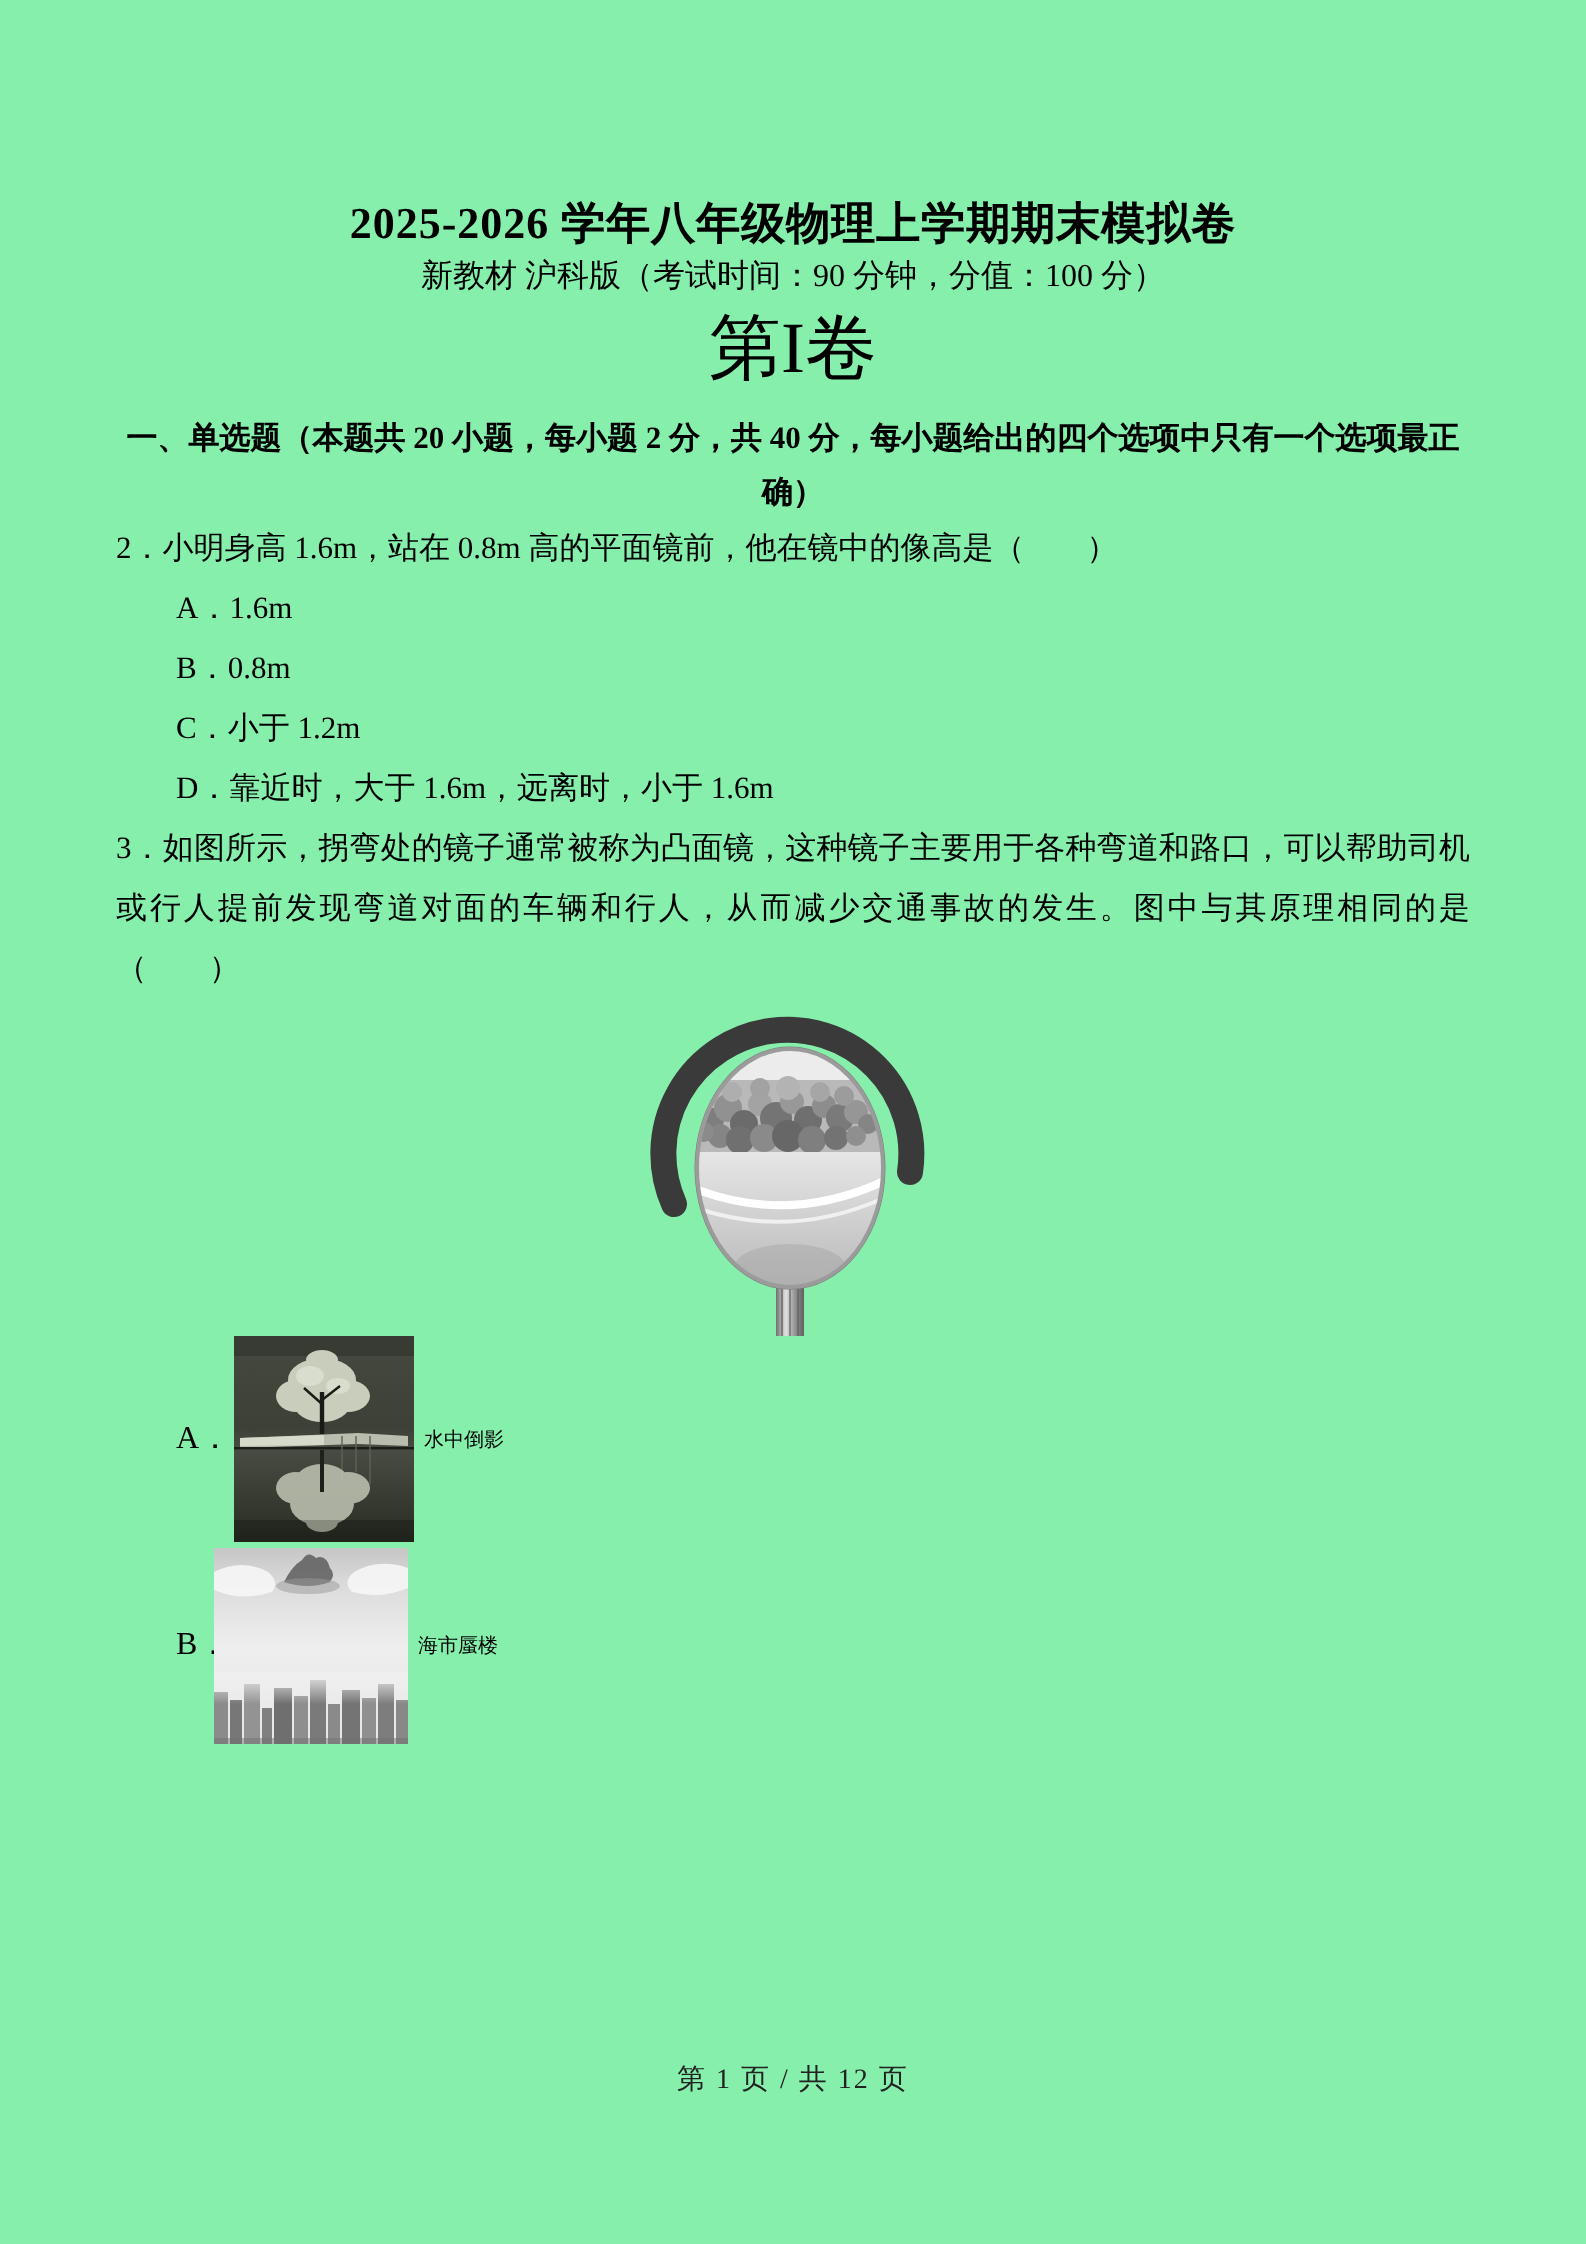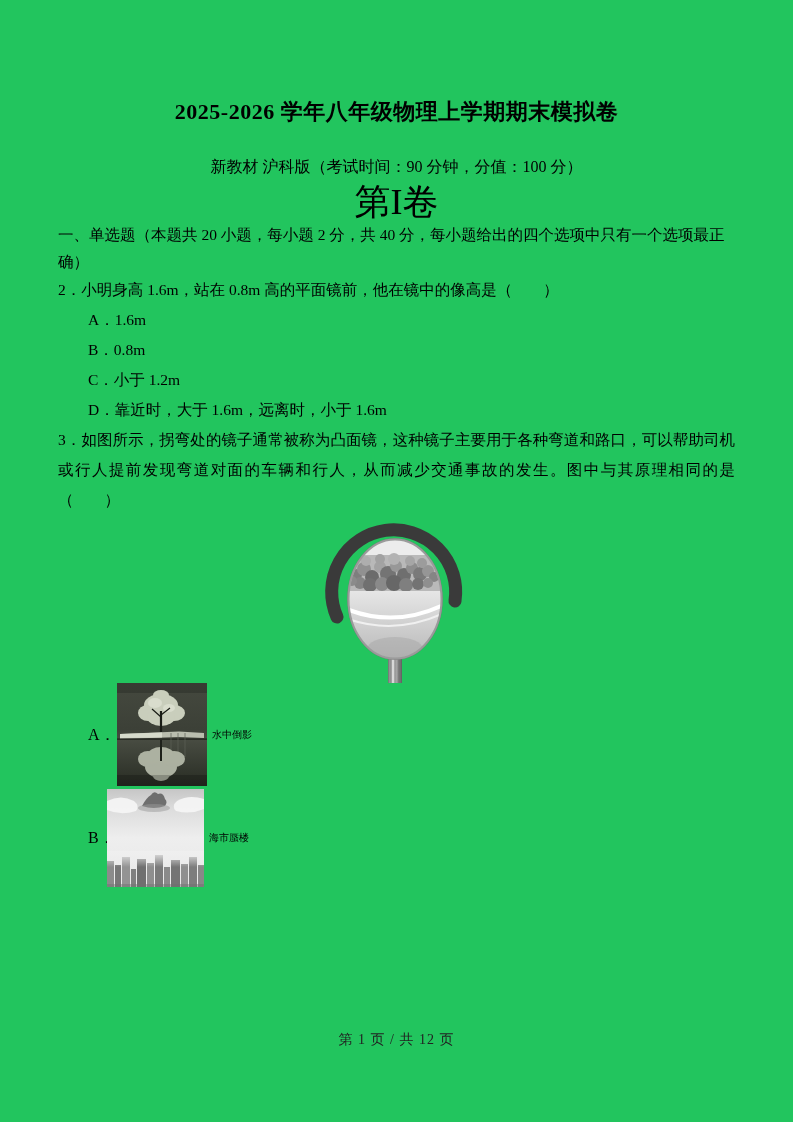--- a/index.html
+++ b/index.html
@@ -1,36 +1,38 @@
 <!DOCTYPE html>
 <html><head>
 <meta charset="utf-8">
 <style>
   html, body { margin: 0; padding: 0; background: #ffffff; }
   .page {
     position: relative;
     width: 793px;
     height: 1122px;
     margin: 0 auto;
-    background: #22c55e;
+    background: #86efac;
     color: #000;
     font-family: "Liberation Serif", "DejaVu Serif", serif;
     overflow: hidden;
   }
   .content { margin: 0 58px; }
 
   .header { padding-top: 97px; text-align: center; }
   .title   { font-size: 22px; font-weight: bold; line-height: 30px; letter-spacing: 0.5px; }
-  .subtitle{ font-size: 16px; font-weight: normal; line-height: 22px; margin-top: 29px; }
+  .subtitle{ font-size: 16px; font-weight: normal; line-height: 22px; margin-top: 1px; }
   .volume  { font-size: 36px; font-weight: normal; line-height: 38px; margin-top: 5px; }
 
   .section-heading {
+    margin-top: 13px;
     font-size: 15.5px;
-    font-weight: normal;
+    font-weight: bold;
     line-height: 27px;
+    text-align: center;
   }
 
   .question { margin: 0; }
   .qline { font-size: 15.5px; line-height: 30px; }
   .opt-indent { padding-left: 30px; }
   .q3-stem { text-align: justify; }
 
   .figure-row { text-align: center; margin-top: 2px; height: 166px; }
   .figure-row svg { display: inline-block; }
 

